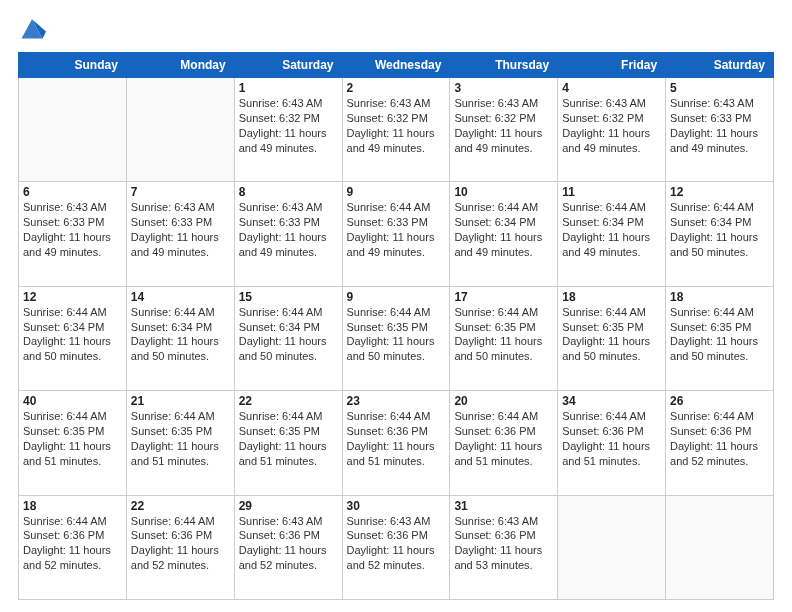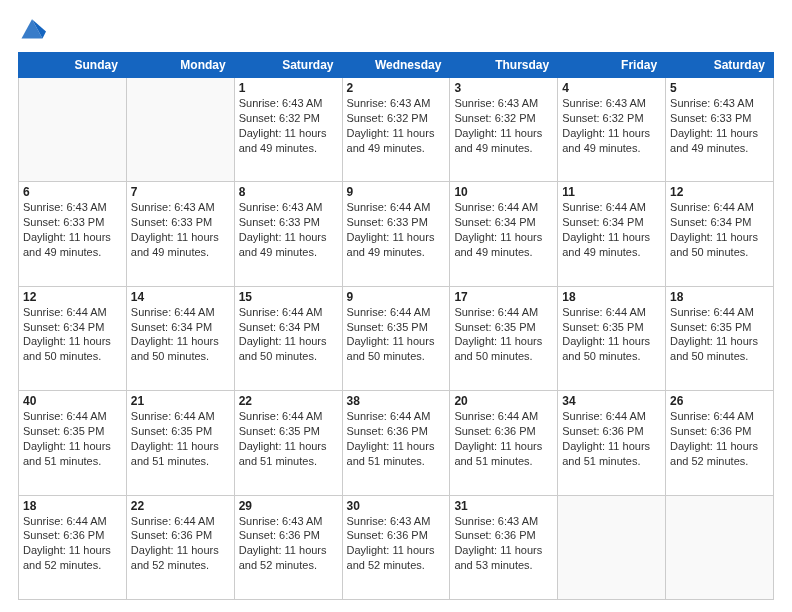--- a/index.html
+++ b/index.html
@@ -276,21 +276,21 @@
 Sunset: 6:35 PM
 Daylight: 11 hours and 51 minutes.</div>
           </td>
           <td>
             <div class="day-num">22</div>
             <div class="day-info">Sunrise: 6:44 AM
 Sunset: 6:35 PM
 Daylight: 11 hours and 51 minutes.</div>
           </td>
           <td>
-            <div class="day-num">38</div>
+            <div class="day-num">23</div>
             <div class="day-info">Sunrise: 6:44 AM
 Sunset: 6:36 PM
 Daylight: 11 hours and 51 minutes.</div>
           </td>
           <td>
             <div class="day-num">20</div>
             <div class="day-info">Sunrise: 6:44 AM
 Sunset: 6:36 PM
 Daylight: 11 hours and 51 minutes.</div>
           </td>

